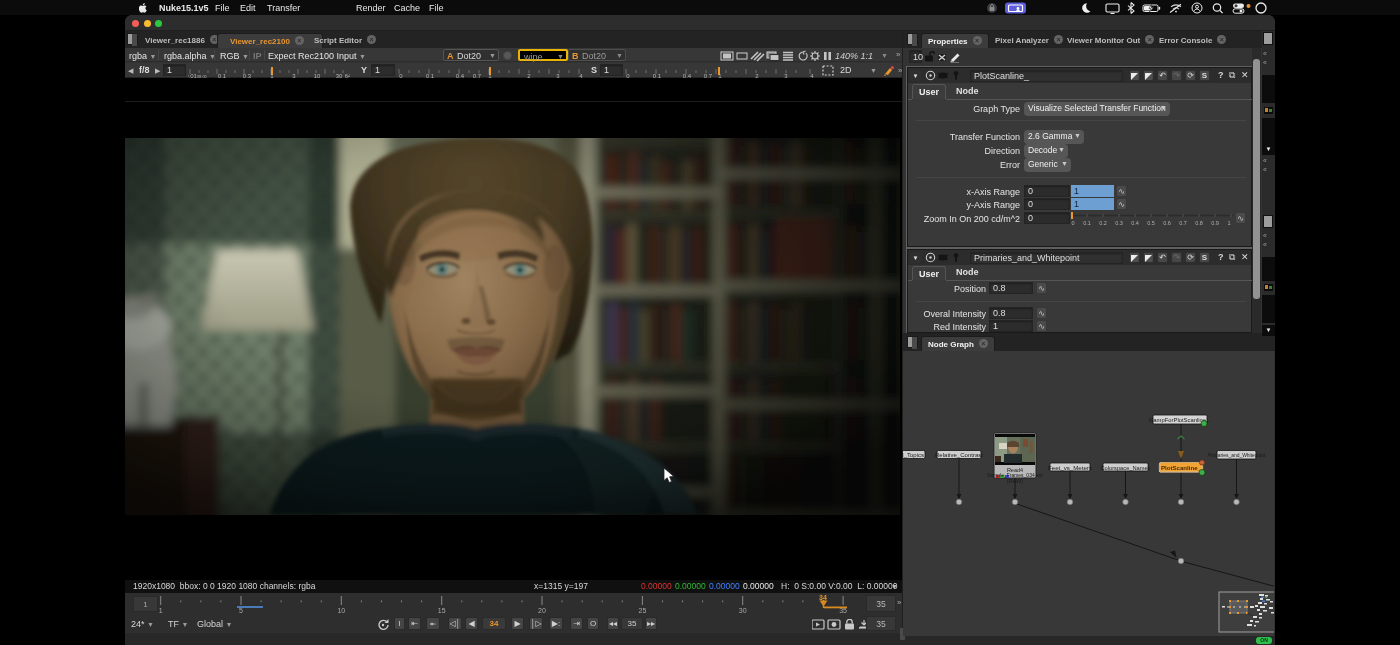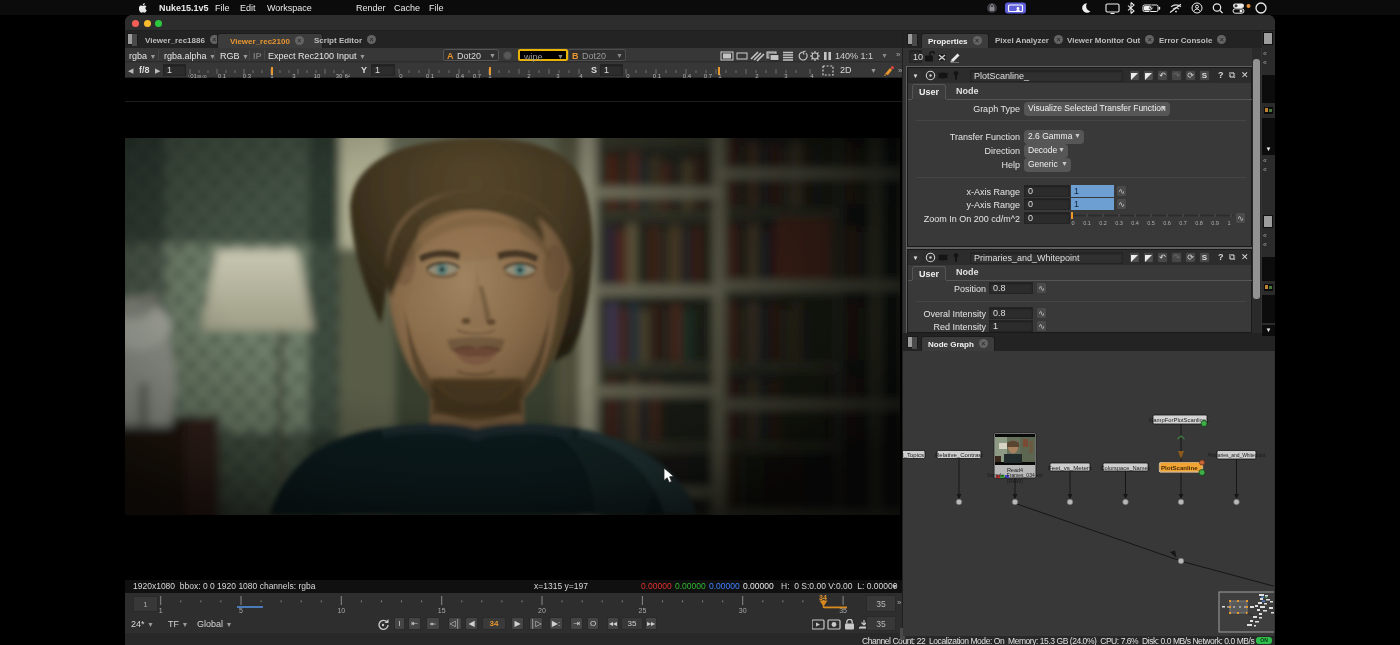--- a/index.html
+++ b/index.html
@@ -52,21 +52,21 @@
 <div id="screen">
 
   <div id="menubar">
     <svg class="abs" style="left:139px;top:2.5px" width="8" height="10" viewBox="0 0 17 21">
       <path fill="#e8e8e8" d="M13.6 11.1c0-2.6 2.1-3.8 2.2-3.9-1.2-1.8-3.1-2-3.8-2-1.6-.2-3.1 1-3.9 1-.8 0-2-1-3.4-1-1.7 0-3.3 1-4.2 2.6-1.8 3.1-.5 7.7 1.3 10.2.9 1.2 1.9 2.6 3.2 2.5 1.3-.1 1.8-.8 3.4-.8 1.6 0 2 .8 3.4.8 1.4 0 2.3-1.3 3.1-2.5 1-1.4 1.4-2.8 1.4-2.9-.1-.1-2.7-1.1-2.7-4z"></path>
       <path fill="#e8e8e8" d="M11.2 3.4c.7-.9 1.2-2.1 1-3.3-1 .1-2.3.7-3 1.6-.7.8-1.2 2-1.1 3.2 1.2.1 2.4-.6 3.1-1.5z"></path>
     </svg>
     <div class="mi" style="left:159px;font-weight:bold;">Nuke15.1v5</div>
     <div class="mi" style="left:215px;">File</div>
     <div class="mi" style="left:240px;">Edit</div>
-    <div class="mi" style="left:267px;">Workspace</div>
+    <div class="mi" style="left:267px;">Transfer</div>
     <div class="mi" style="left:320px;margin-top:42px;">Viewer</div>
     <div class="mi" style="left:356px;">Render</div>
     <div class="mi" style="left:394px;">Cache</div>
     <div class="mi" style="left:429px;">File</div>
 
     <svg class="abs" style="left:985px;top:2px" width="290" height="12" viewBox="0 0 290 12">
       <g fill="#6a6a6e">
           <circle cx="7" cy="6" r="5" fill="#3a3a3e"></circle>
           <rect x="4.5" y="5" width="5" height="4" rx="0.8" fill="#8a8a8e"></rect>
           <path d="M5.5 5V4a1.5 1.5 0 0 1 3 0v1" stroke="#8a8a8e" fill="none"></path>
@@ -168,21 +168,21 @@
         <g stroke-width="1.2">
             <circle cx="95" cy="6" r="3"></circle>
             <path d="M95 1v2M95 9v2M90 6h2M98 6h2M91.5 2.5l1.4 1.4M97.1 8.1l1.4 1.4M98.5 2.5l-1.4 1.4M92.9 8.1l-1.4 1.4"></path>
           </g>
         <g>
             <rect x="104" y="2" width="2.6" height="8" fill="#c4c4c4" stroke="none"></rect>
             <rect x="108.4" y="2" width="2.6" height="8" fill="#c4c4c4" stroke="none"></rect>
           </g>
       </g>
     </svg>
-    <span class="txt" style="left:710px;top:2.5px;color:#cfcfcf;font-size:9px;">140% 1:1</span>
+    <span class="txt" style="left:710px;top:2.5px;color:#cfcfcf;font-size:9px;font-style:italic;">140% 1:1</span>
     <span class="txt" style="left:756px;top:4px;color:#888;font-size:7px;">▼</span>
     <span class="txt" style="left:771px;top:2px;color:#aaa;font-size:8px;">»</span>
   </div>
 
   <div id="vrow3" style="top:63px;height:15px;border-bottom:1px solid #232323;">
     <span class="txt" style="left:3px;top:4px;color:#bbb;font-size:7px;">◀</span>
     <span class="txt" style="left:14px;top:2px;color:#ddd;font-size:9px;font-weight:bold;">f/8</span>
     <span class="txt" style="left:30px;top:4px;color:#bbb;font-size:7px;">▶</span>
     <div class="inp" style="left:38px;top:1px;width:23px;"> 1</div>
     <svg class="abs" style="left:63px;top:0" width="162" height="15" viewBox="0 0 162 15">
@@ -652,21 +652,20 @@
       <rect x="33" y="4.5" width="9" height="6" rx="1"></rect>
           <path d="M34.8 4.5V3a2.7 2.7 0 0 1 5.4 0v1.5" stroke="#c8c8c8" stroke-width="1.3" fill="none"></path>
       <path d="M48 8h8M52 1v5M52 6l-2.5-2.5M52 6l2.5-2.5" stroke="#c8c8c8" stroke-width="1.2" fill="none"></path>
           <rect x="47" y="8" width="10" height="1.6"></rect>
         </g>
     </svg>
     <div class="abs" style="left:741px;top:0px;width:30px;height:15px;background:#383838;border:1px solid #2a2a2a;color:#b8b8b8;font-size:8.5px;line-height:14px;text-align:center;">35</div>
   </div>
 
   <div id="bottomstrip">
-    <span class="txt" style="left:737px;top:3px;color:#e2e2e2;font-size:8.5px;letter-spacing:-0.45px;">Channel Count: 22&nbsp; Localization Mode: On&nbsp; Memory: 15.3 GB (24.0%)&nbsp; CPU: 7.6%&nbsp; Disk: 0.0 MB/s Network: 0.0 MB/s</span>
     <div class="abs" style="left:1131px;top:3.5px;width:16px;height:7px;background:#2ebf4d;border-radius:3px;color:#0a3a12;font-size:5px;line-height:7px;text-align:center;font-weight:bold;">ON</div>
   </div>
 
   <div class="abs" style="left:902px;top:31px;width:1px;height:602px;background:#1f1f1f;"></div>
   <div class="abs" style="left:900px;top:628px;width:5px;height:12px;background:#4a4a4a;border-radius:1px;"></div>
 
   <div id="rpane"></div>
 
   <div class="tabbar" style="left:903px;top:31px;width:372px;height:17px;">
     <div class="paneicon" style="left:4px;top:2px;"></div>
@@ -731,21 +730,21 @@
       <div class="abs" style="left:0px;top:16px;width:4px;height:1px;background:#555;"></div>
       <span class="txt" style="left:48px;top:3px;color:#e0e0e0;font-size:9px;font-weight:bold;">Node</span>
     </div>
     <div class="lbl" style="left:0;top:36px;width:112px;text-align:right;">Graph Type</div>
     <div class="dd" style="left:116px;top:34px;width:146px;">Visualize Selected Transfer Function <span class="car" style="position:absolute;right:3px;top:0;">▼</span></div>
     <div class="sep" style="left:8px;top:52px;width:330px;"></div>
     <div class="lbl" style="left:0;top:64px;width:112px;text-align:right;">Transfer Function</div>
     <div class="dd" style="left:116px;top:62px;width:60px;">2.6 Gamma <span class="car" style="position:absolute;right:3px;top:0;">▼</span></div>
     <div class="lbl" style="left:0;top:78px;width:112px;text-align:right;">Direction</div>
     <div class="dd" style="left:116px;top:76px;width:44px;">Decode <span class="car" style="position:absolute;right:3px;top:0;">▼</span></div>
-    <div class="lbl" style="left:0;top:92px;width:112px;text-align:right;">Help</div>
+    <div class="lbl" style="left:0;top:92px;width:112px;text-align:right;">Error</div>
     <div class="dd" style="left:116px;top:90px;width:47px;">Generic <span class="car" style="position:absolute;right:3px;top:0;">▼</span></div>
     <div class="sep" style="left:8px;top:109px;width:330px;"></div>
     <div class="lbl" style="left:0;top:119px;width:112px;text-align:right;">x-Axis Range</div>
     <div class="inp" style="left:116px;top:117px;width:46px;">0</div>
     <div class="abs" style="left:163px;top:117px;width:43px;height:12px;background:#6d9fd2;color:#10243a;font-size:9px;line-height:12px;padding-left:3px;">1</div>
     <div class="curvebtn" style="left:208px;top:117px;">∿</div>
     <div class="lbl" style="left:0;top:132px;width:112px;text-align:right;">y-Axis Range</div>
     <div class="inp" style="left:116px;top:130px;width:46px;">0</div>
     <div class="abs" style="left:163px;top:130px;width:43px;height:12px;background:#6d9fd2;color:#10243a;font-size:9px;line-height:12px;padding-left:3px;">1</div>
     <div class="curvebtn" style="left:208px;top:130px;">∿</div>

